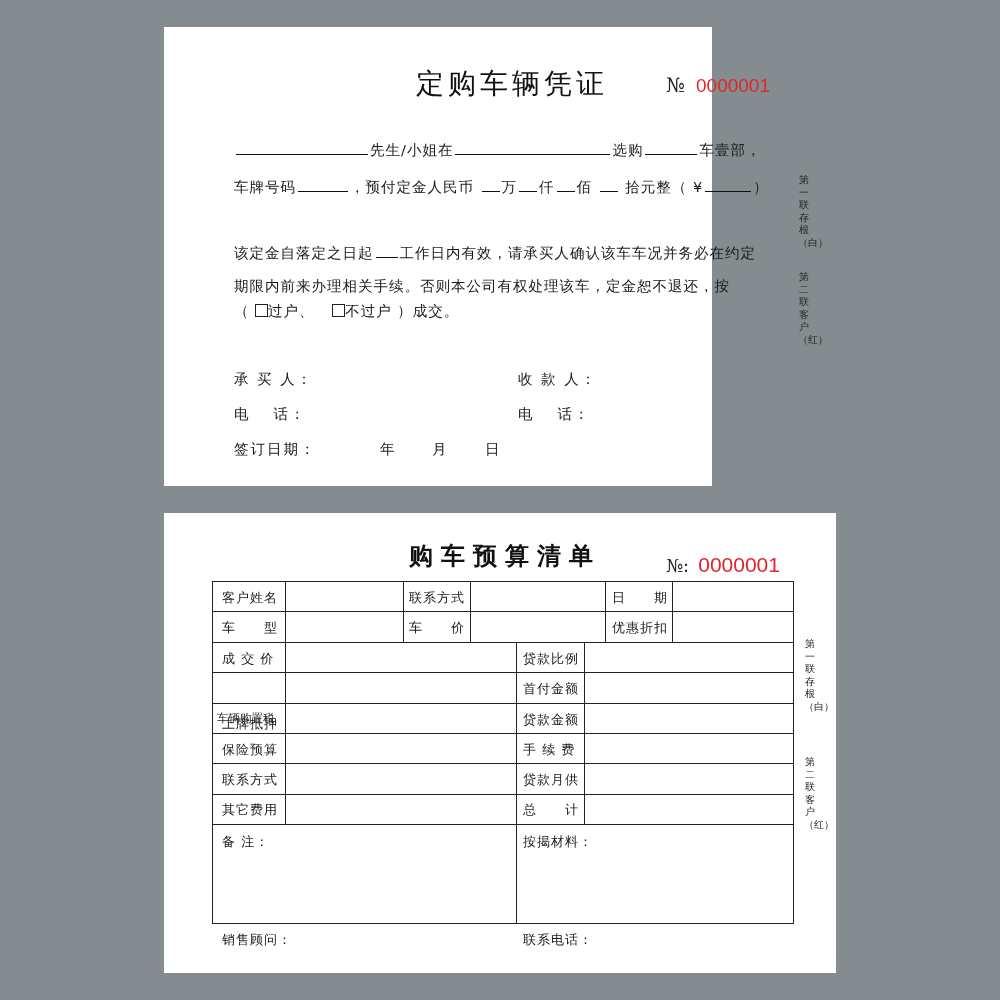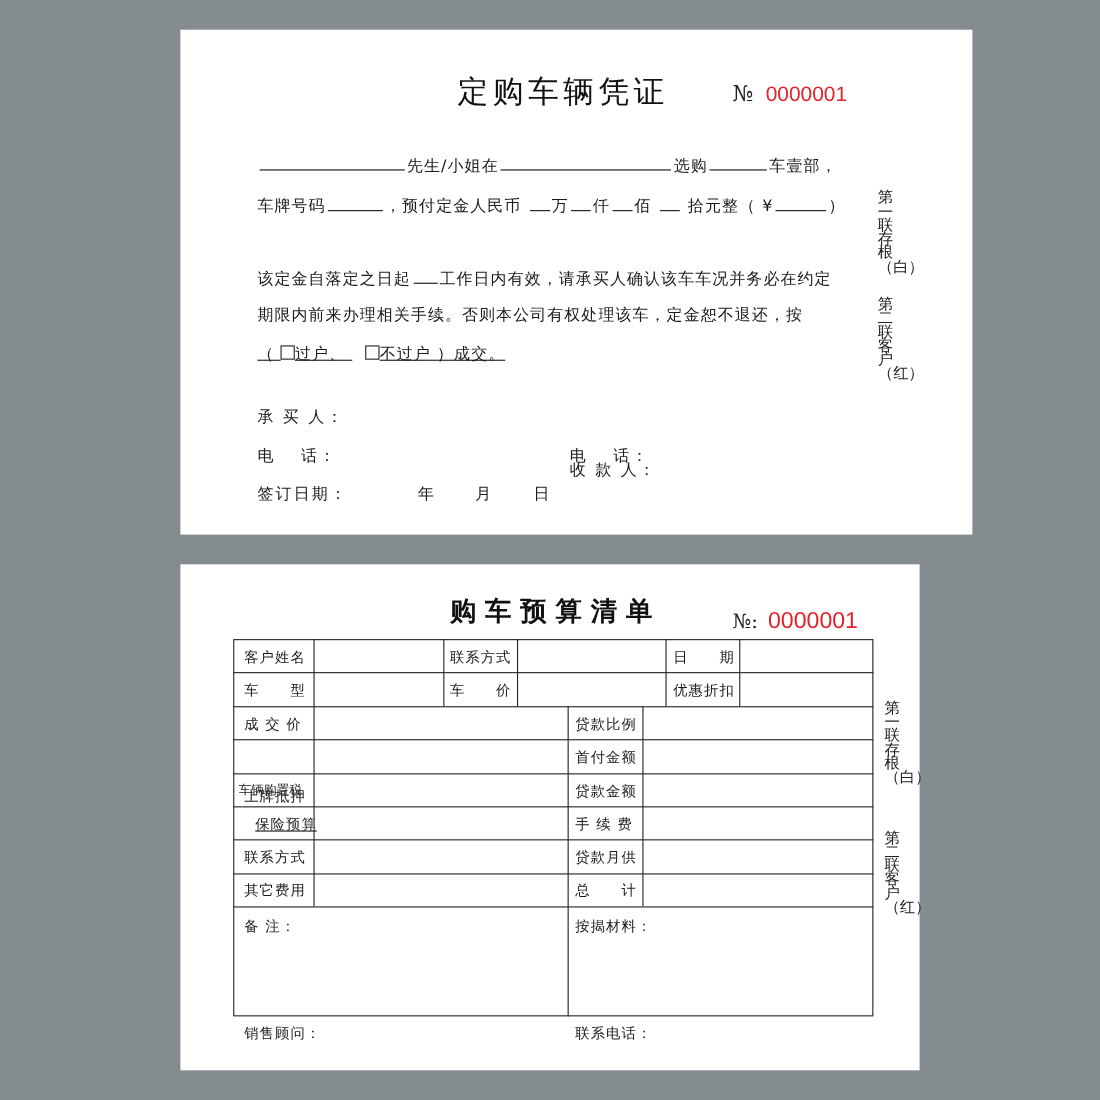--- a/index.html
+++ b/index.html
@@ -1,28 +1,28 @@
 <!DOCTYPE html>
 <html><head>
 <meta charset="utf-8">
 <style>
   html, body { margin:0; padding:0; }
   body { width:1000px; height:1000px; background:#858c8f; position:relative; overflow:hidden;
          font-family:"DejaVu Sans", "Liberation Sans", sans-serif; color:#1a1a1a; }
   .sheet { position:absolute; background:#ffffff; }
-  #sheet1 { left:164px; top:27px; width:720px; height:459px; }
+  #sheet1 { left:164px; top:27px; width:548px; height:459px; }
   #sheet2 { left:164px; top:513px; width:672px; height:460px; }
   .abs { position:absolute; white-space:nowrap; }
   .title1 { font-family:"DejaVu Sans", sans-serif; font-size:28px; letter-spacing:4px; color:#111; }
   .title2 { font-family:"DejaVu Serif", serif; font-size:24px; font-weight:bold; letter-spacing:8px; color:#111; }
   .no-label { font-family:"DejaVu Serif", serif; font-size:20px; color:#222; }
   .no-val { font-family:"Liberation Sans", sans-serif; color:#e0262b; }
   .line { font-size:14.5px; letter-spacing:1px; color:#1a1a1a; }
   .u { display:inline-block; border-bottom:1.3px solid #111; height:14px; vertical-align:baseline; margin:0 2px; }
-  .side { position:absolute; font-size:14px; line-height:12.5px; width:12px; text-align:center; color:#222; }
+  .side { position:absolute; font-size:10px; line-height:12.5px; width:12px; text-align:center; color:#222; }
   .sig { font-size:14.5px; letter-spacing:2px; }
   
   .tb { position:absolute; border:1.5px solid #222; box-sizing:border-box; }
   .vl { position:absolute; width:0; border-left:1.5px solid #222; }
   .hl { position:absolute; height:0; border-top:1.5px solid #222; }
   .cell-label { position:absolute; font-size:13px; letter-spacing:1px; color:#1a1a1a; white-space:nowrap; }
   .cell-input { position:absolute; }
 </style>
 </head>
 <body>
@@ -45,29 +45,29 @@
     <span>拾元整（ ¥</span><span class="u" style="width:46px;"></span><span>）</span>
   </div>
 
 
   <div class="abs line" style="left:70px; top:250px;">期限内前来办理相关手续。否则本公司有权处理该车，定金恕不退还，按</div>
 
   <div class="abs line" style="left:70px; top:216px;">
     <span>该定金自落定之日起</span><span class="u" style="width:22px;"></span><span>工作日内有效，请承买人确认该车车况并务必在约定</span>
   </div>
 
-  <div class="abs line" style="left:70px; top:285px;text-decoration:underline;">
+  <div class="abs line" style="left:70px; top:275px;">
     <span>（</span>
     <span style="display:inline-block; width:11px; height:11px; border:1px solid #222; vertical-align:-1px;"></span><span>过户、</span>
     <span style="display:inline-block; width:11px; height:11px; border:1px solid #222; vertical-align:-1px; margin-left:12px;"></span><span>不过户</span>
     <span>）成交。</span>
   </div>
 
   <div class="abs sig" style="left:70px; top:343px;">承 买 人：</div>
-  <div class="abs sig" style="left:354px; top:343px;margin-top:48px;">收 款 人：</div>
+  <div class="abs sig" style="left:354px; top:343px;">收 款 人：</div>
   <div class="abs sig" style="left:70px; top:378px;">电　 话：</div>
   <div class="abs sig" style="left:354px; top:378px;">电　 话：</div>
   <div class="abs sig" style="left:70px; top:413px;">签订日期：</div>
   <div class="abs sig" style="left:216px; top:413px;">年</div>
   <div class="abs sig" style="left:268px; top:413px;">月</div>
   <div class="abs sig" style="left:321px; top:413px;">日</div>
 
   <div class="side" style="left:634px; top:147px; width:12px; white-space:normal; word-break:break-all;">第一联存根（白）</div>
   <div class="side" style="left:634px; top:244px; width:12px; white-space:normal; word-break:break-all;">第二联客户（红）</div>
 </div>
@@ -121,21 +121,21 @@
   <div class="cell-label" style="left:58px; top:167px;margin-top:35px;">上牌抵押</div>
   <div class="cell-input" style="left:123px; top:161px; width:228px; height:27px;"></div>
   <div class="cell-label" style="left:359px; top:167px;">首付金额</div>
   <div class="cell-input" style="left:422px; top:161px; width:206px; height:27px;"></div>
 
   <div class="cell-label" style="left:53px; top:198px; font-size:11.5px; letter-spacing:0;">车辆购置税</div>
   <div class="cell-input" style="left:123px; top:192px; width:228px; height:27px;"></div>
   <div class="cell-label" style="left:359px; top:198px;">贷款金额</div>
   <div class="cell-input" style="left:422px; top:192px; width:206px; height:27px;"></div>
 
-  <div class="cell-label" style="left:68px; top:228px;text-decoration:underline;">保险预算</div>
+  <div class="cell-label" style="left:58px; top:228px;">保险预算</div>
   <div class="cell-input" style="left:123px; top:222px; width:228px; height:27px;"></div>
   <div class="cell-label" style="left:359px; top:228px;">手 续 费</div>
   <div class="cell-input" style="left:422px; top:222px; width:206px; height:27px;"></div>
 
   <div class="cell-label" style="left:58px; top:258px;">联系方式</div>
   <div class="cell-input" style="left:123px; top:252px; width:228px; height:27px;"></div>
   <div class="cell-label" style="left:359px; top:258px;">贷款月供</div>
   <div class="cell-input" style="left:422px; top:252px; width:206px; height:27px;"></div>
 
   <div class="cell-label" style="left:58px; top:288px;">其它费用</div>

